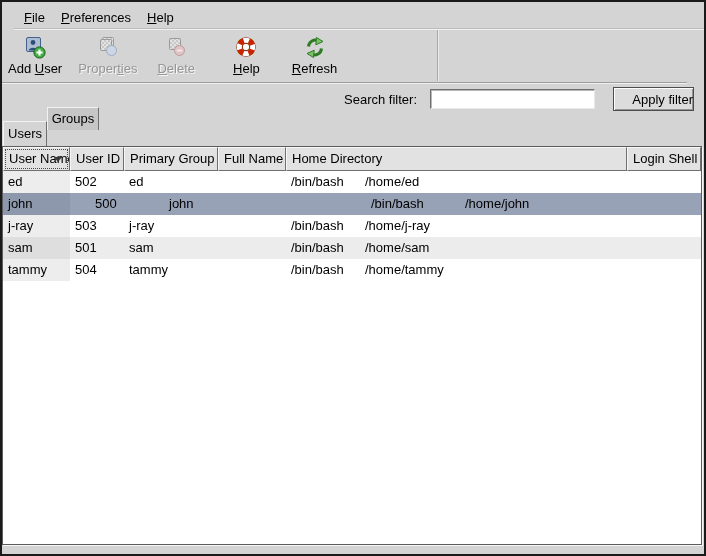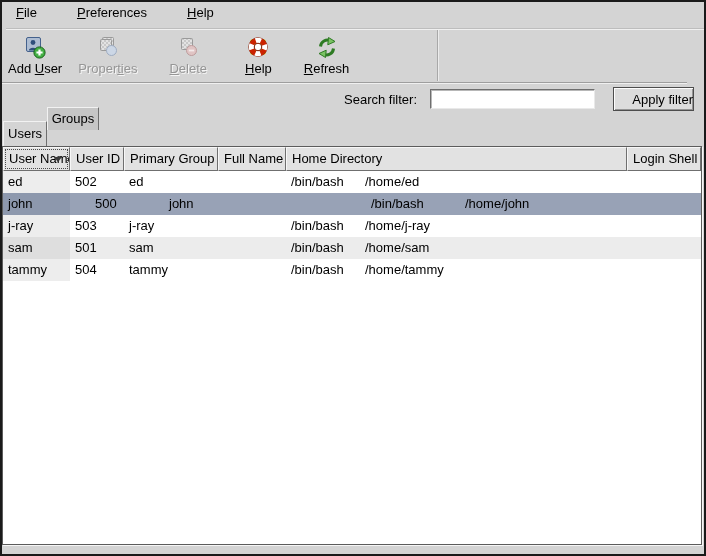--- a/index.html
+++ b/index.html
@@ -3,22 +3,22 @@
 <meta charset="utf-8">
 <style>
   html,body{margin:0;padding:0;background:#fff;}
   .window{
     position:relative;width:706px;height:556px;box-sizing:border-box;
     background:#d4d4d4;border:2px solid #1a1a1a;overflow:hidden;
     font-family:"Liberation Sans",sans-serif;font-size:13px;color:#000;
     -webkit-font-smoothing:antialiased;
   }
   
-  .menubar{position:absolute;left:4px;top:0;right:0;height:26px;display:flex;align-items:flex-start;
-    border-bottom:1px solid #bdbdbd;box-shadow:0 1px 0 #f0f0f0;gap:24px;}
+  .menubar{position:absolute;left:12px;top:0;right:0;height:26px;display:flex;align-items:flex-end;
+    border-bottom:1px solid #bdbdbd;box-shadow:0 1px 0 #f0f0f0;}
   .menuitem{padding:3px 6px;margin-left:4px;cursor:default;}
   .mn{text-decoration:underline;}
   
   .toolbar{position:absolute;left:0;top:27px;right:17px;height:53px;display:flex;
     border-bottom:1px solid #9e9e9e;box-shadow:0 1px 0 #f0f0f0;}
   .tb{display:flex;flex-direction:column;align-items:center;justify-content:center;
     padding:2px 6px;gap:1px;}
   .tb .ticon{width:24px;height:24px;display:block;}
   .tb .tlabel{white-space:nowrap;line-height:15px;}
   .tb.dis .tlabel{color:#969696;text-shadow:1px 1px 0 #f6f6f6;}
@@ -95,21 +95,21 @@
                 <rect x="2" y="2" width="2" height="2" fill="#c8c8c8"></rect>
             </pattern>
           </defs>
           <rect x="6.5" y="1.5" width="11" height="11" rx="1" fill="url(#chk)" stroke="#9a9a9a"></rect>
           <rect x="4.5" y="3.5" width="11" height="11" rx="1" fill="url(#chk)" stroke="#9a9a9a"></rect>
           <circle cx="15.5" cy="14.5" r="5" fill="#ccd7e6" stroke="#9fadc2"></circle>
         </svg>
       </span>
       <span class="tlabel"><span>Proper</span><span class="mn">ti</span><span>es</span></span>
     </div>
-    <div class="tb dis" style="margin-left:20px">
+    <div class="tb dis" style="margin-left:8px">
       <span class="ticon">
         <svg width="24" height="24" viewBox="0 0 24 24">
           <rect x="5.5" y="2.5" width="11" height="11" rx="1" fill="url(#chk)" stroke="#9a9a9a"></rect>
           <circle cx="15.5" cy="14.5" r="5" fill="#e0c4c4" stroke="#bd9c9c"></circle>
           <path d="M12.8 14.5h5.4" stroke="#f4eaea" stroke-width="1.8"></path>
         </svg>
       </span>
       <span class="tlabel"><span></span><span class="mn">D</span><span>elete</span></span>
     </div>
     <div class="tb" style="margin-left:26px">

